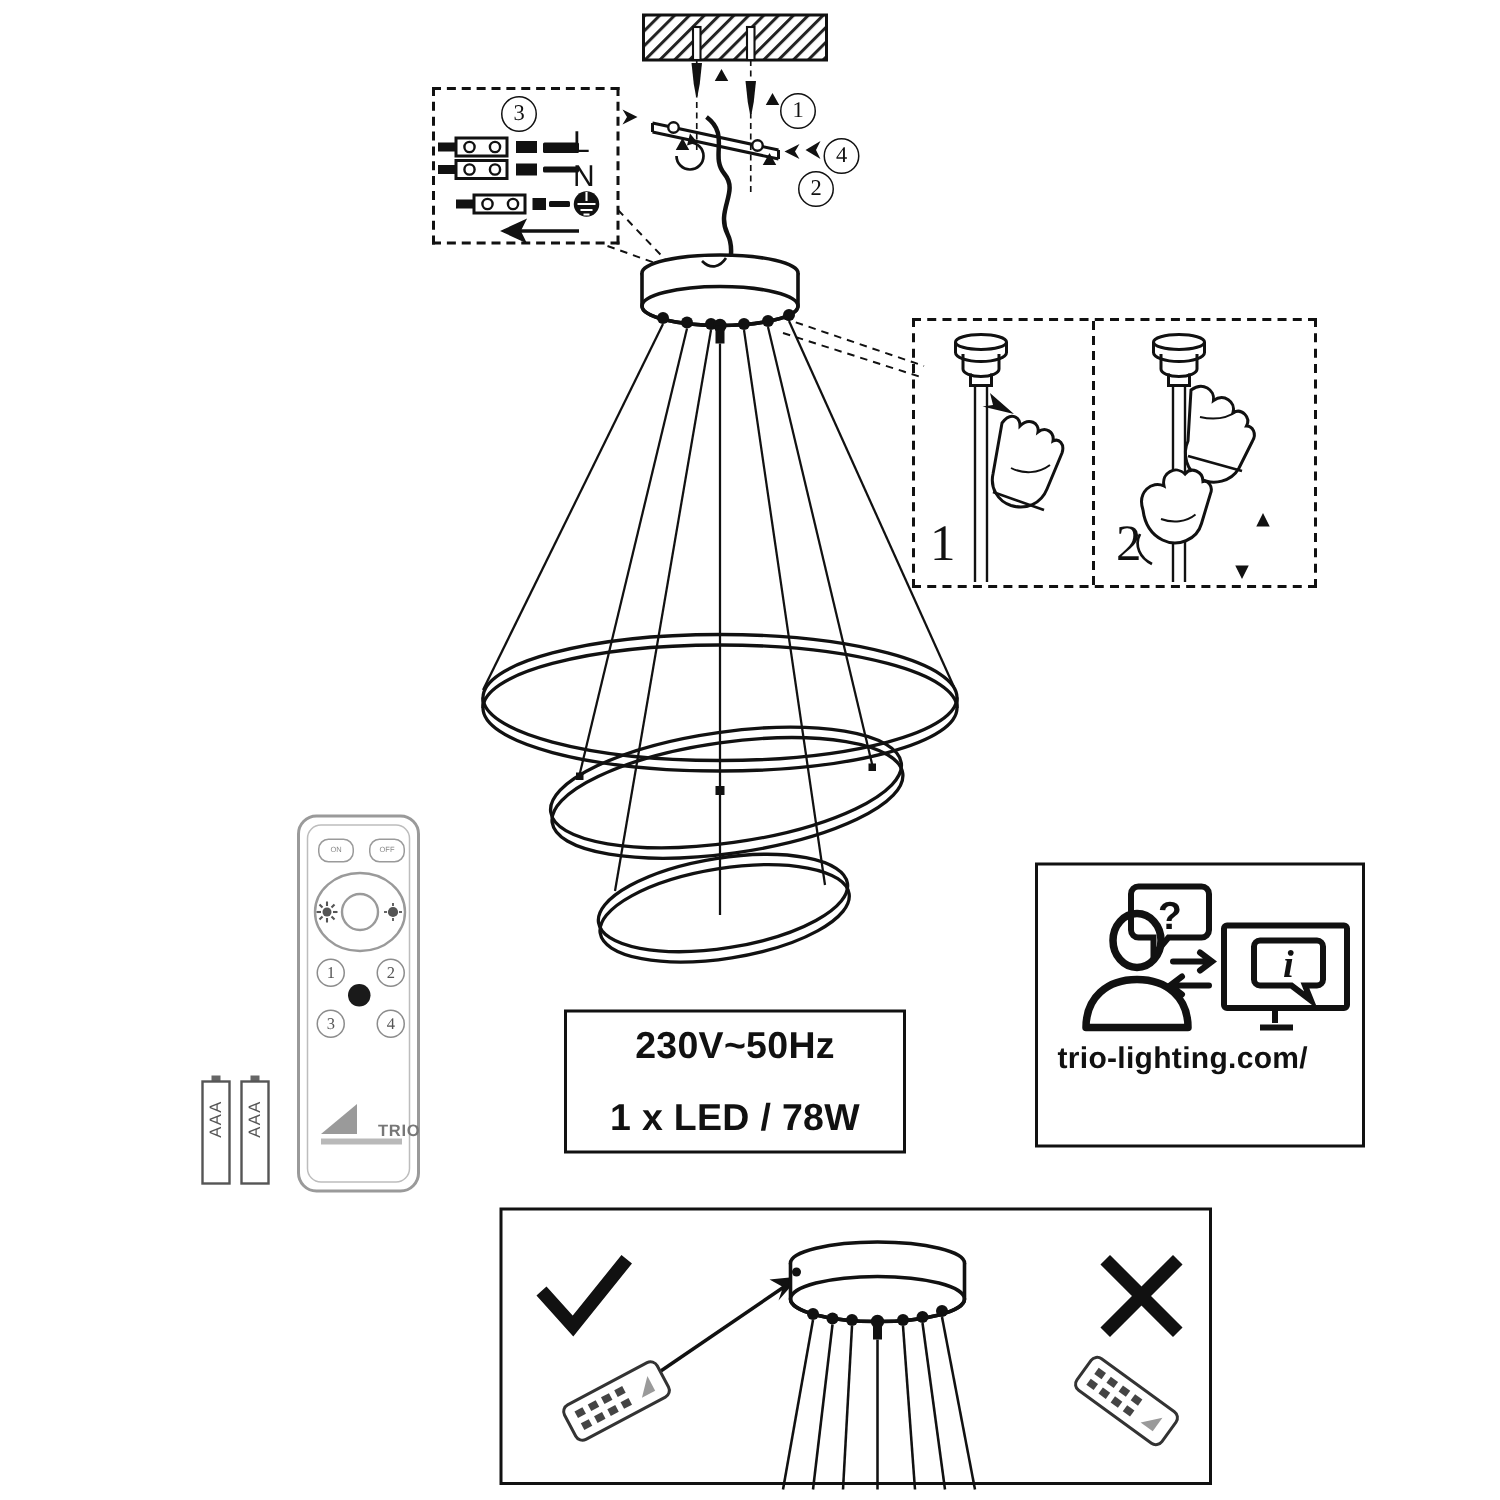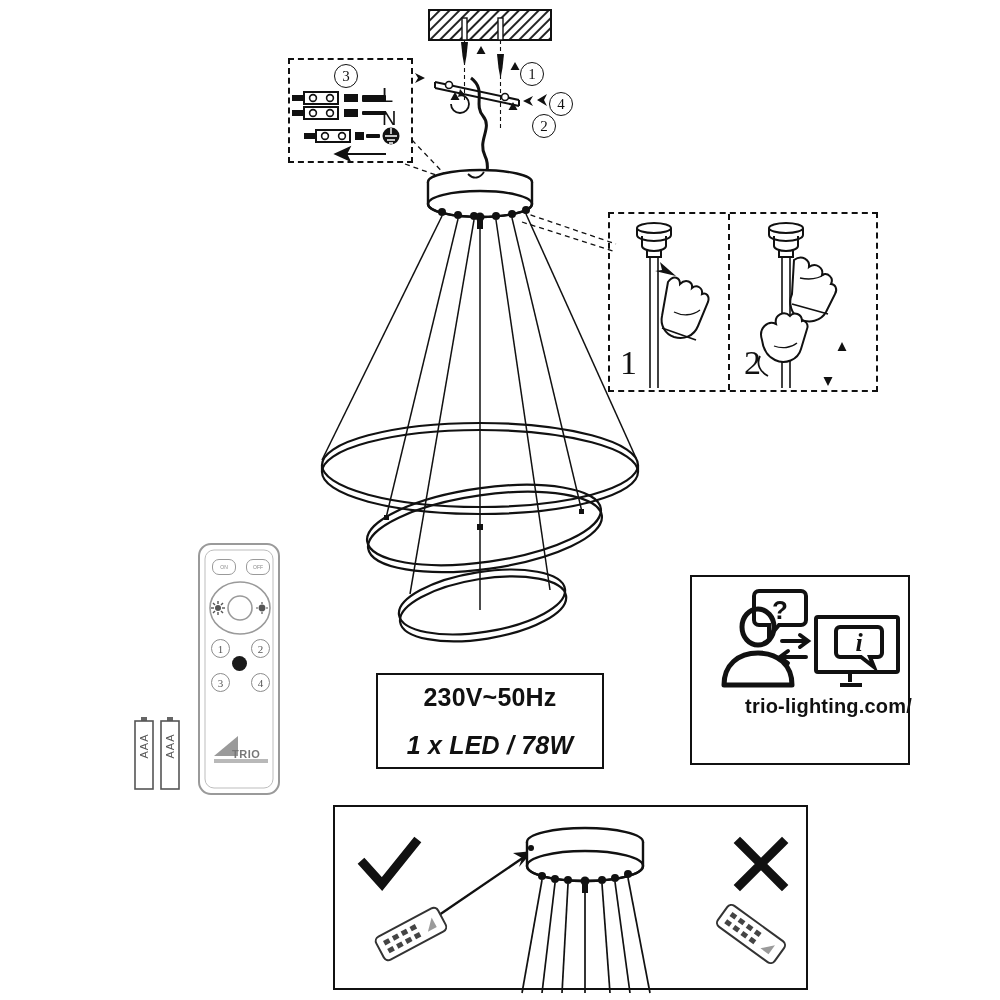--- a/index.html
+++ b/index.html
@@ -4,21 +4,21 @@
 <style>
   html,body{margin:0;padding:0;background:#fff;}
   body{width:1000px;height:1000px;position:relative;overflow:hidden;
        font-family:"Liberation Sans",sans-serif;color:#111;}
   .abs{position:absolute;}
   svg{display:block;overflow:visible;}
   .stage{position:absolute;left:0;top:0;width:1000px;height:1000px;}
   .boxed{box-sizing:border-box;border:2px solid #111;background:#fff;}
   .dashbox{box-sizing:border-box;border:2px dashed #111;background:#fff;}
   .spec-text{font-weight:bold;letter-spacing:.2px;text-align:center;}
-  .url-text{font-weight:bold;text-align:right;letter-spacing:.2px;}
+  .url-text{font-weight:bold;text-align:left;letter-spacing:.2px;padding-left:13px;}
   .num-circ{border:1.6px solid #111;border-radius:50%;display:flex;
             align-items:center;justify-content:center;
             font-family:"Liberation Serif",serif;background:#fff;}
   .plainnum{font-family:"Liberation Serif",serif;color:#111;}
   .lbl{font-family:"Liberation Sans",sans-serif;font-weight:400;}
 </style>
 </head>
 <body>
 
 <div class="stage">
@@ -329,21 +329,21 @@
     <span>4</span>
   </div>
   <div class="abs" style="left:232px;top:656px;width:15px;height:15px;border-radius:50%;background:#1a1a1a;"></div>
 
   <div class="abs" style="left:212px;top:734px;width:58px;height:34px;">
     <svg width="58" height="34" viewBox="0 0 58 34">
       <path d="M2 22 L26 2 L26 22 Z" fill="#9a9a9a"></path>
       <rect x="2" y="25" width="54" height="4" fill="#b9b9b9"></rect>
     </svg>
   </div>
-  <div class="abs" style="left:232px;top:748px;font-size:11px;font-weight:bold;color:#777;letter-spacing:.5px;">TRIO</div>
+  <div class="abs" style="left:252px;top:748px;font-size:11px;font-weight:bold;color:#777;letter-spacing:.5px;">TRIO</div>
 
   <div class="abs" style="left:134px;top:717px;width:20px;height:74px;">
     <svg width="20" height="74" viewBox="0 0 20 74">
       <rect x="7" y="0" width="6" height="4" fill="#666"></rect>
       <rect x="1" y="4" width="18" height="68" fill="#fff" stroke="#555" stroke-width="1.6"></rect>
     </svg>
   </div>
   <div class="abs" style="left:130px;top:740px;width:28px;text-align:center;font-size:11px;color:#555;
               transform:rotate(-90deg);transform-origin:center;letter-spacing:1px;">AAA</div>
 
@@ -352,21 +352,21 @@
       <rect x="7" y="0" width="6" height="4" fill="#666"></rect>
       <rect x="1" y="4" width="18" height="68" fill="#fff" stroke="#555" stroke-width="1.6"></rect>
     </svg>
   </div>
   <div class="abs" style="left:156px;top:740px;width:28px;text-align:center;font-size:11px;color:#555;
               transform:rotate(-90deg);transform-origin:center;letter-spacing:1px;">AAA</div>
 
   <div class="boxed abs" style="left:376px;top:673px;width:228px;height:96px;display:flex;flex-direction:column;
               align-items:center;justify-content:center;gap:19px;">
     <div class="spec-text" style="font-size:25px;">230V~50Hz</div>
-    <div class="spec-text" style="font-size:25px;font-style:italic;">1 x LED / 78W</div>
+    <div class="spec-text" style="font-size:25px;">1 x LED / 78W</div>
   </div>
 
   <div class="boxed abs" style="left:690px;top:575px;width:220px;height:190px;">
     <div class="abs" style="left:10px;top:8px;width:200px;height:105px;">
       <svg width="200" height="105" viewBox="0 0 200 105">
 
         <g fill="none" stroke="#111" stroke-width="5" stroke-linejoin="round">
           <path d="M40 42 a16 18 0 1 1 32 0 a16 18 0 0 1 -32 0z"></path>
           <path d="M22 100 c0 -20 14 -32 34 -32 c20 0 34 12 34 32z"></path>
         </g>

